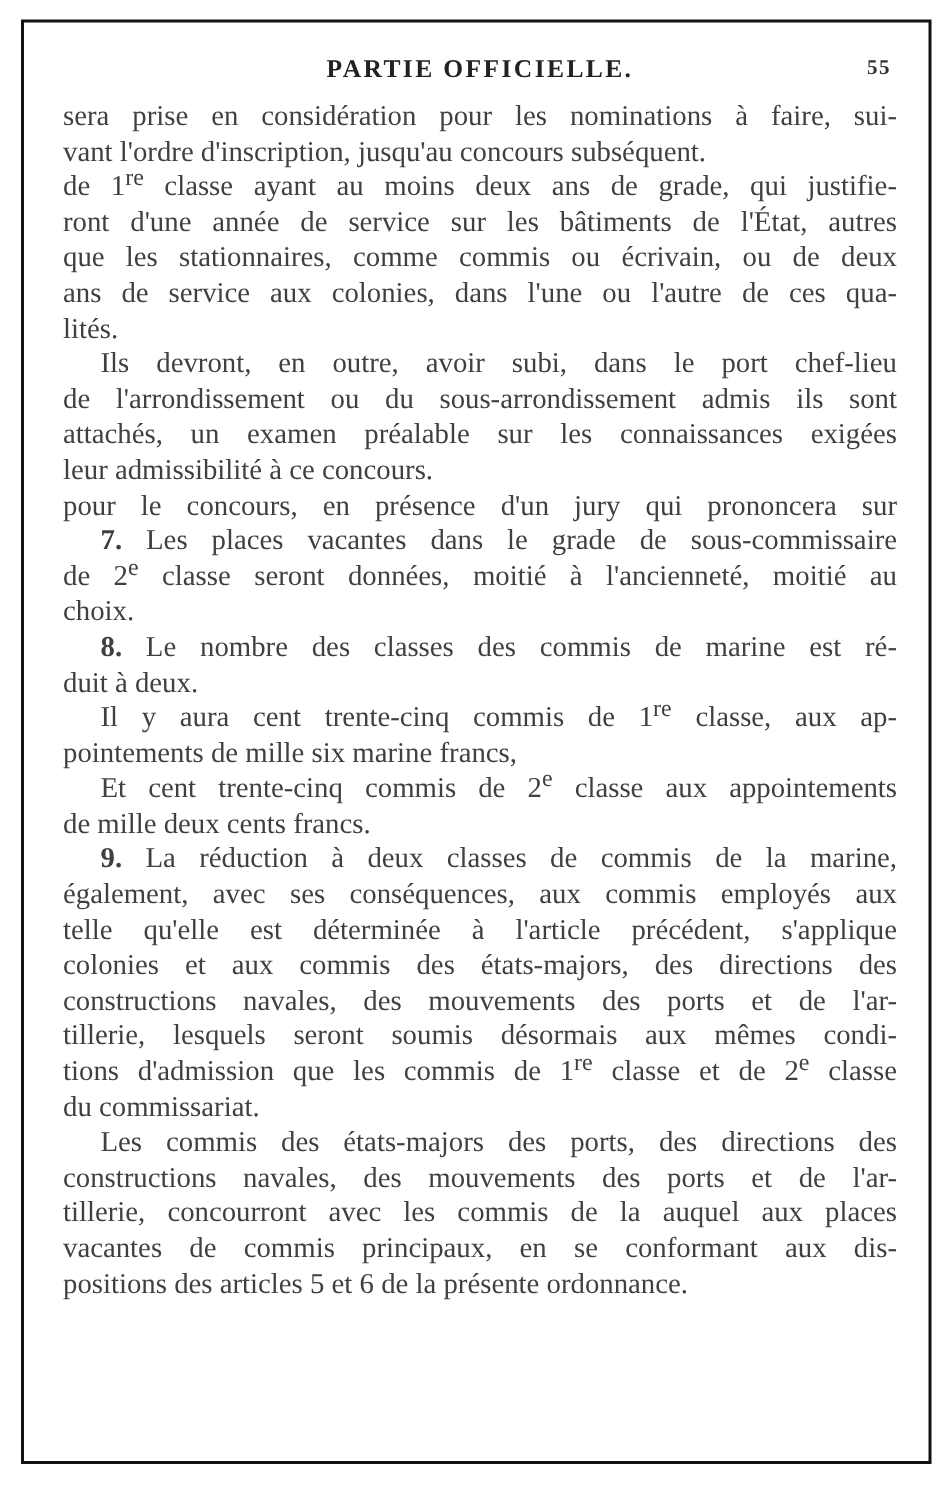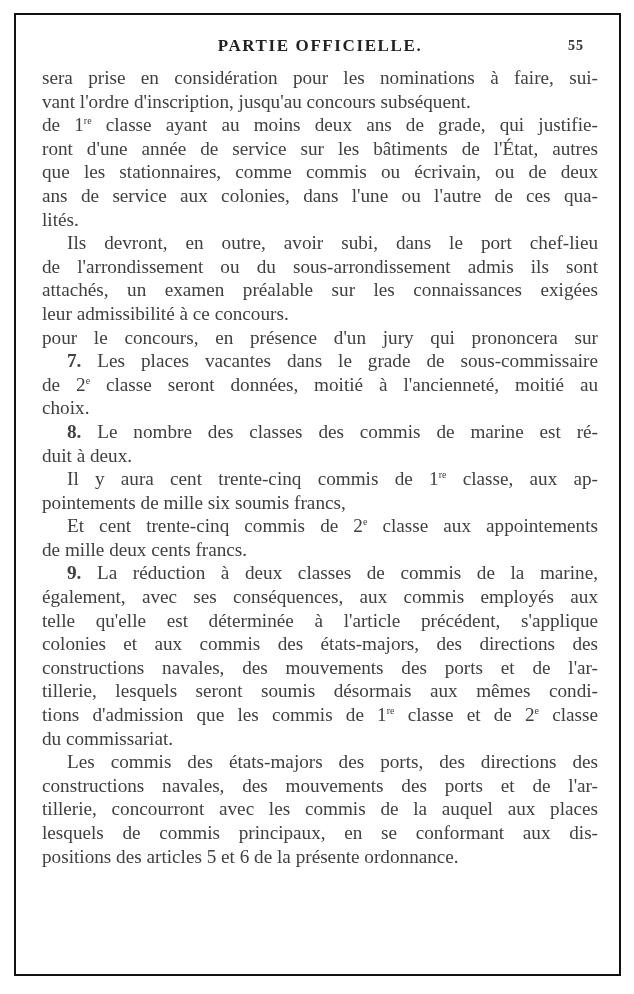--- a/index.html
+++ b/index.html
@@ -37,21 +37,21 @@
     position: absolute;
     left: 0;
     right: 0;
     text-align: center;
     font-size: 17px;
     letter-spacing: 1.6px;
     top: 0;
   }
   .page-number {
     position: absolute;
-    right: 14px;
+    right: 4px;
     top: 2px;
     font-size: 14px;
     letter-spacing: 1px;
     color: #333;
   }
   .body-text {
     position: absolute;
     left: 42px;
     top: 66px;
     width: 556px;
@@ -71,21 +71,21 @@
   .line.last {
     text-align-last: left;
   }
   .line.indent {
     padding-left: 25px;
   }
   .artnum {
     font-weight: bold;
   }
   sup {
-    font-size: 10px;
+    font-size: 16px;
     line-height: 0;
     vertical-align: 7px;
   }
 </style>
 </head>
 <body>
 
 <div class="page-frame"></div>
 
 <div class="running-head">
@@ -105,29 +105,29 @@
     <div class="line"><span>de l'arrondissement ou du sous-arrondissement admis ils sont</span></div>
     <div class="line"><span>attachés, un examen préalable sur les connaissances exigées</span></div>
     <div class="line last"><span>leur admissibilité à ce concours.</span></div>
     <div class="line"><span>pour le concours, en présence d'un jury qui prononcera sur</span></div>
     <div class="line indent"><span class="artnum">7.</span><span> Les places vacantes dans le grade de sous-commissaire</span></div>
     <div class="line"><span>de 2</span><sup>e</sup><span> classe seront données, moitié à l'ancienneté, moitié au</span></div>
     <div class="line last"><span>choix.</span></div>
     <div class="line indent"><span class="artnum">8.</span><span> Le nombre des classes des commis de marine est ré-</span></div>
     <div class="line last"><span>duit à deux.</span></div>
     <div class="line indent"><span>Il y aura cent trente-cinq commis de 1</span><sup>re</sup><span> classe, aux ap-</span></div>
-    <div class="line last"><span>pointements de mille six soumis francs,</span></div>
+    <div class="line last"><span>pointements de mille six marine francs,</span></div>
     <div class="line indent"><span>Et cent trente-cinq commis de 2</span><sup>e</sup><span> classe aux appointements</span></div>
     <div class="line last"><span>de mille deux cents francs.</span></div>
     <div class="line indent"><span class="artnum">9.</span><span> La réduction à deux classes de commis de la marine,</span></div>
     <div class="line"><span>également, avec ses conséquences, aux commis employés aux</span></div>
     <div class="line"><span>telle qu'elle est déterminée à l'article précédent, s'applique</span></div>
     <div class="line"><span>colonies et aux commis des états-majors, des directions des</span></div>
     <div class="line"><span>constructions navales, des mouvements des ports et de l'ar-</span></div>
     <div class="line"><span>tillerie, lesquels seront soumis désormais aux mêmes condi-</span></div>
     <div class="line"><span>tions d'admission que les commis de 1</span><sup>re</sup><span> classe et de 2</span><sup>e</sup><span> classe</span></div>
     <div class="line last"><span>du commissariat.</span></div>
     <div class="line indent"><span>Les commis des états-majors des ports, des directions des</span></div>
     <div class="line"><span>constructions navales, des mouvements des ports et de l'ar-</span></div>
     <div class="line"><span>tillerie, concourront avec les commis de la auquel aux places</span></div>
-    <div class="line"><span>lesquels de commis principaux, en se conformant aux dis-</span></div>
+    <div class="line"><span>vacantes de commis principaux, en se conformant aux dis-</span></div>
     <div class="line last"><span>positions des articles 5 et 6 de la présente ordonnance.</span></div>
   </div>
 
 </body></html>

